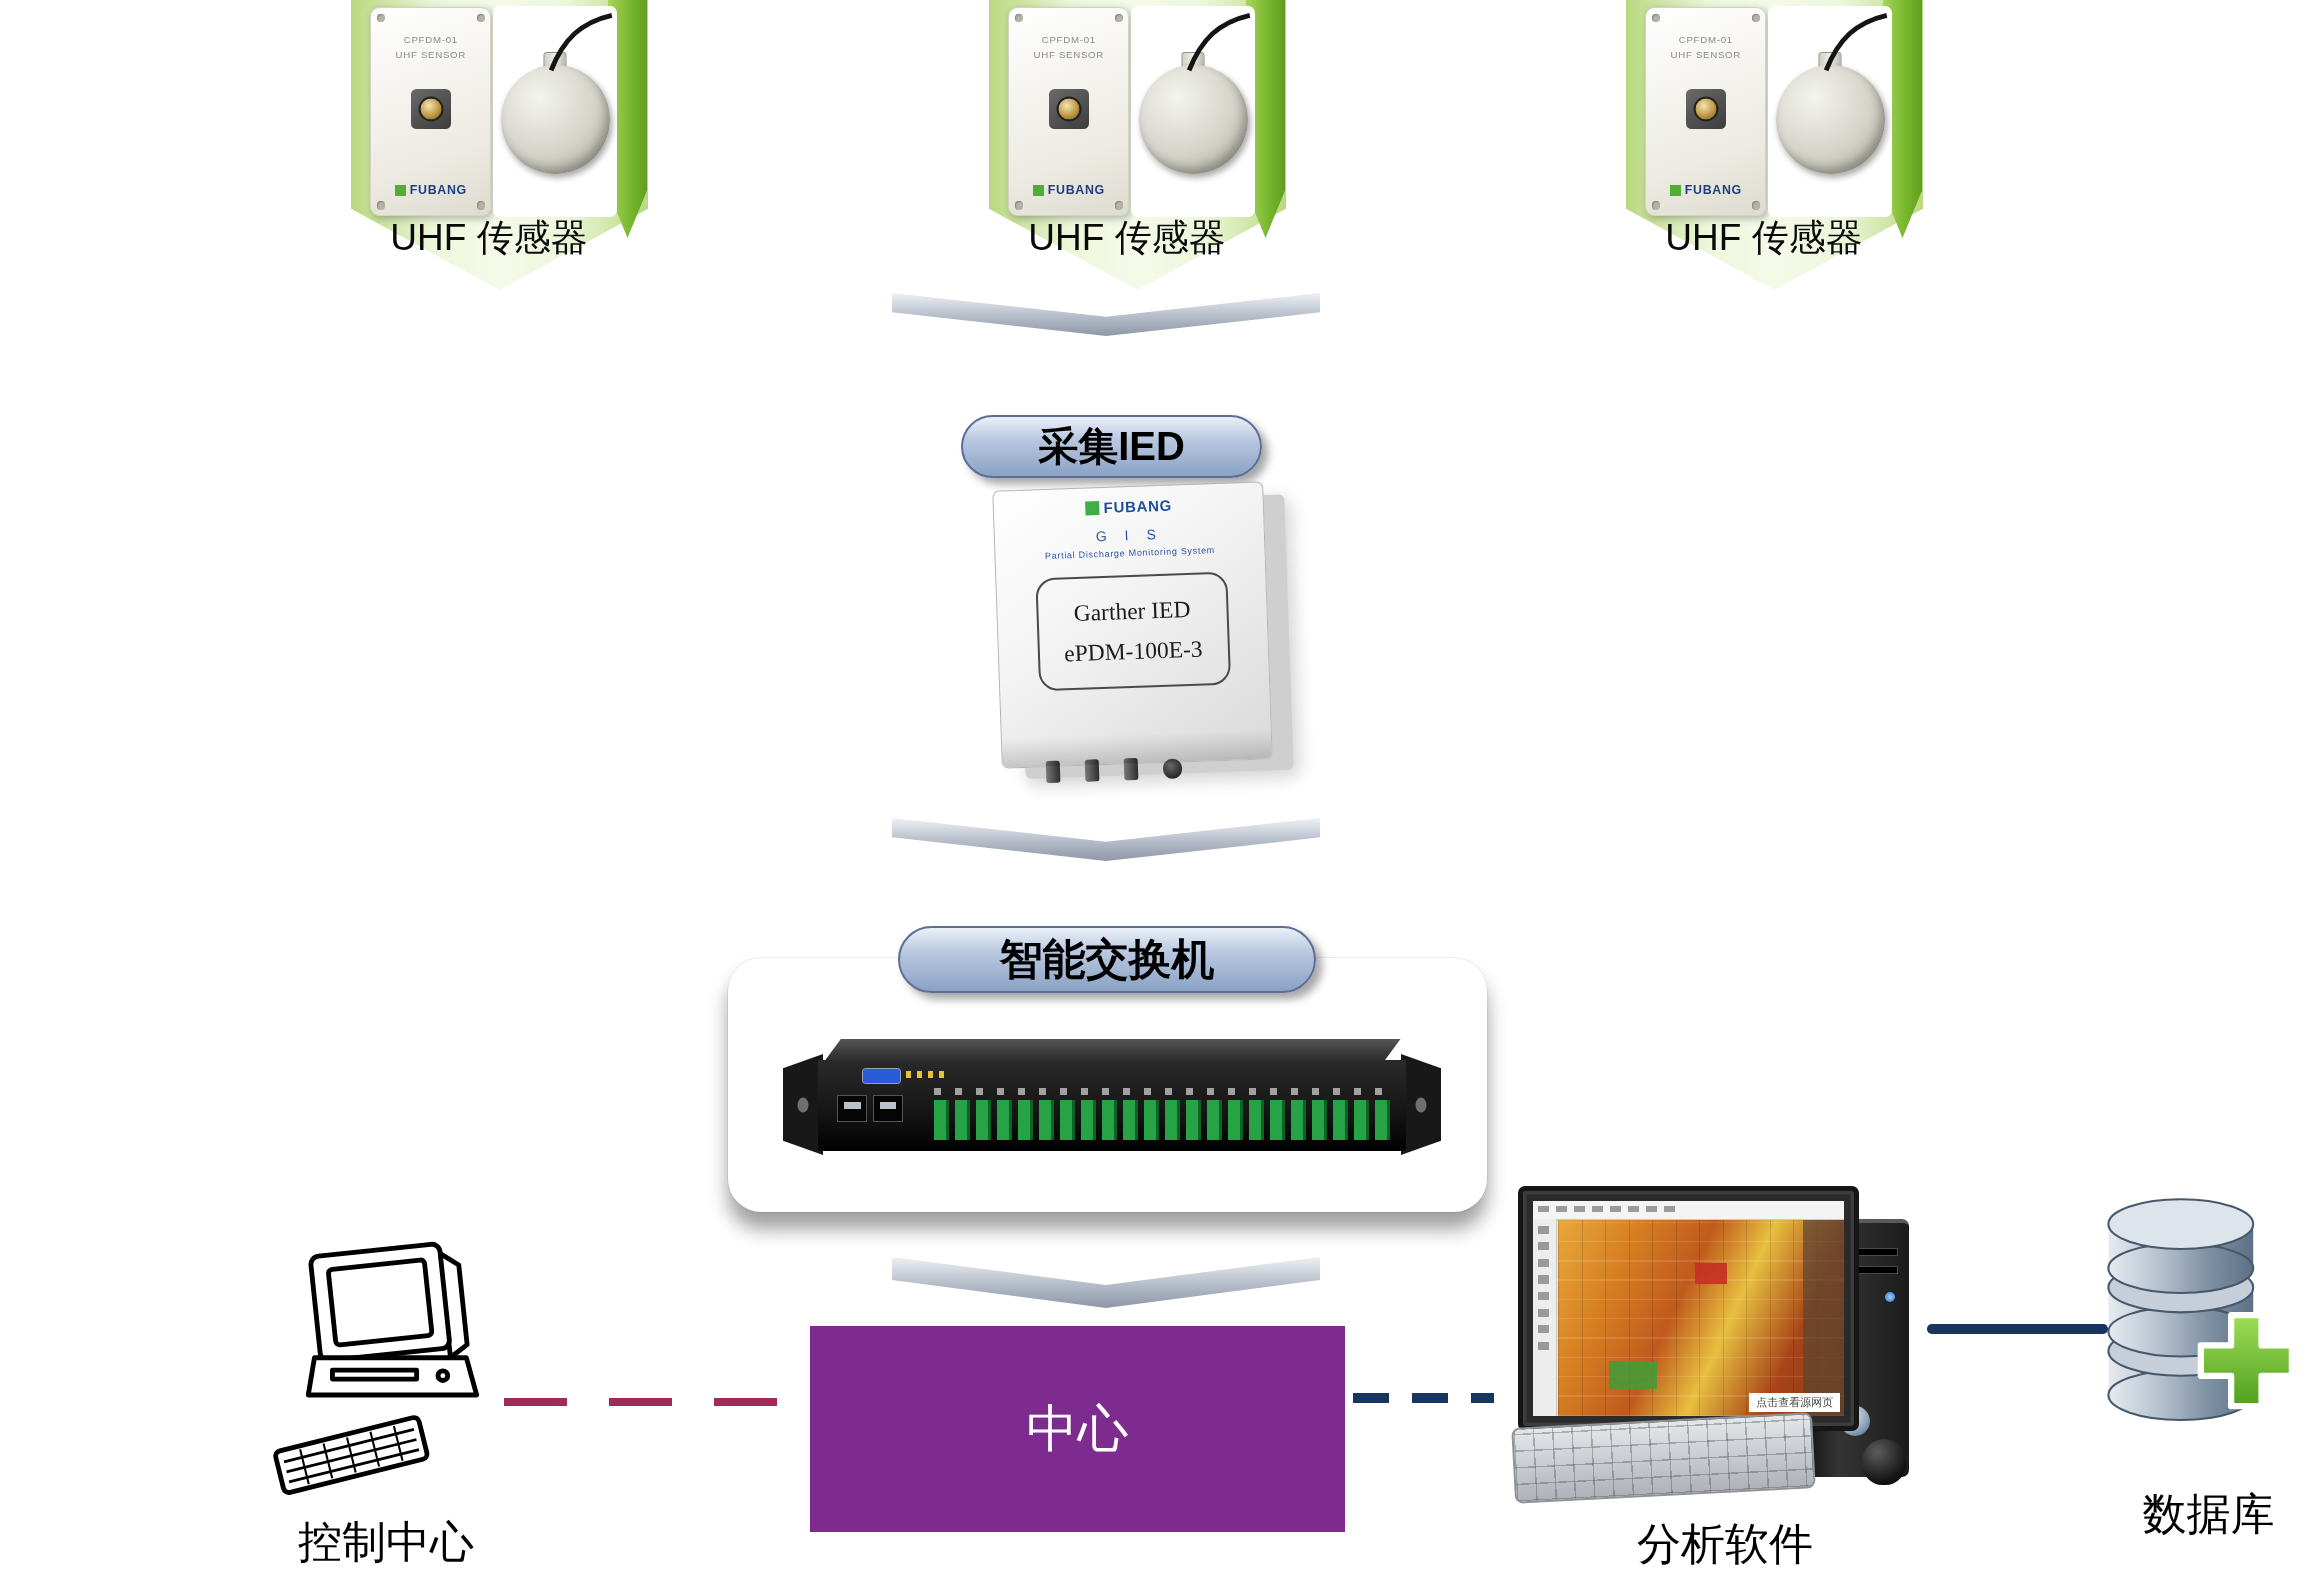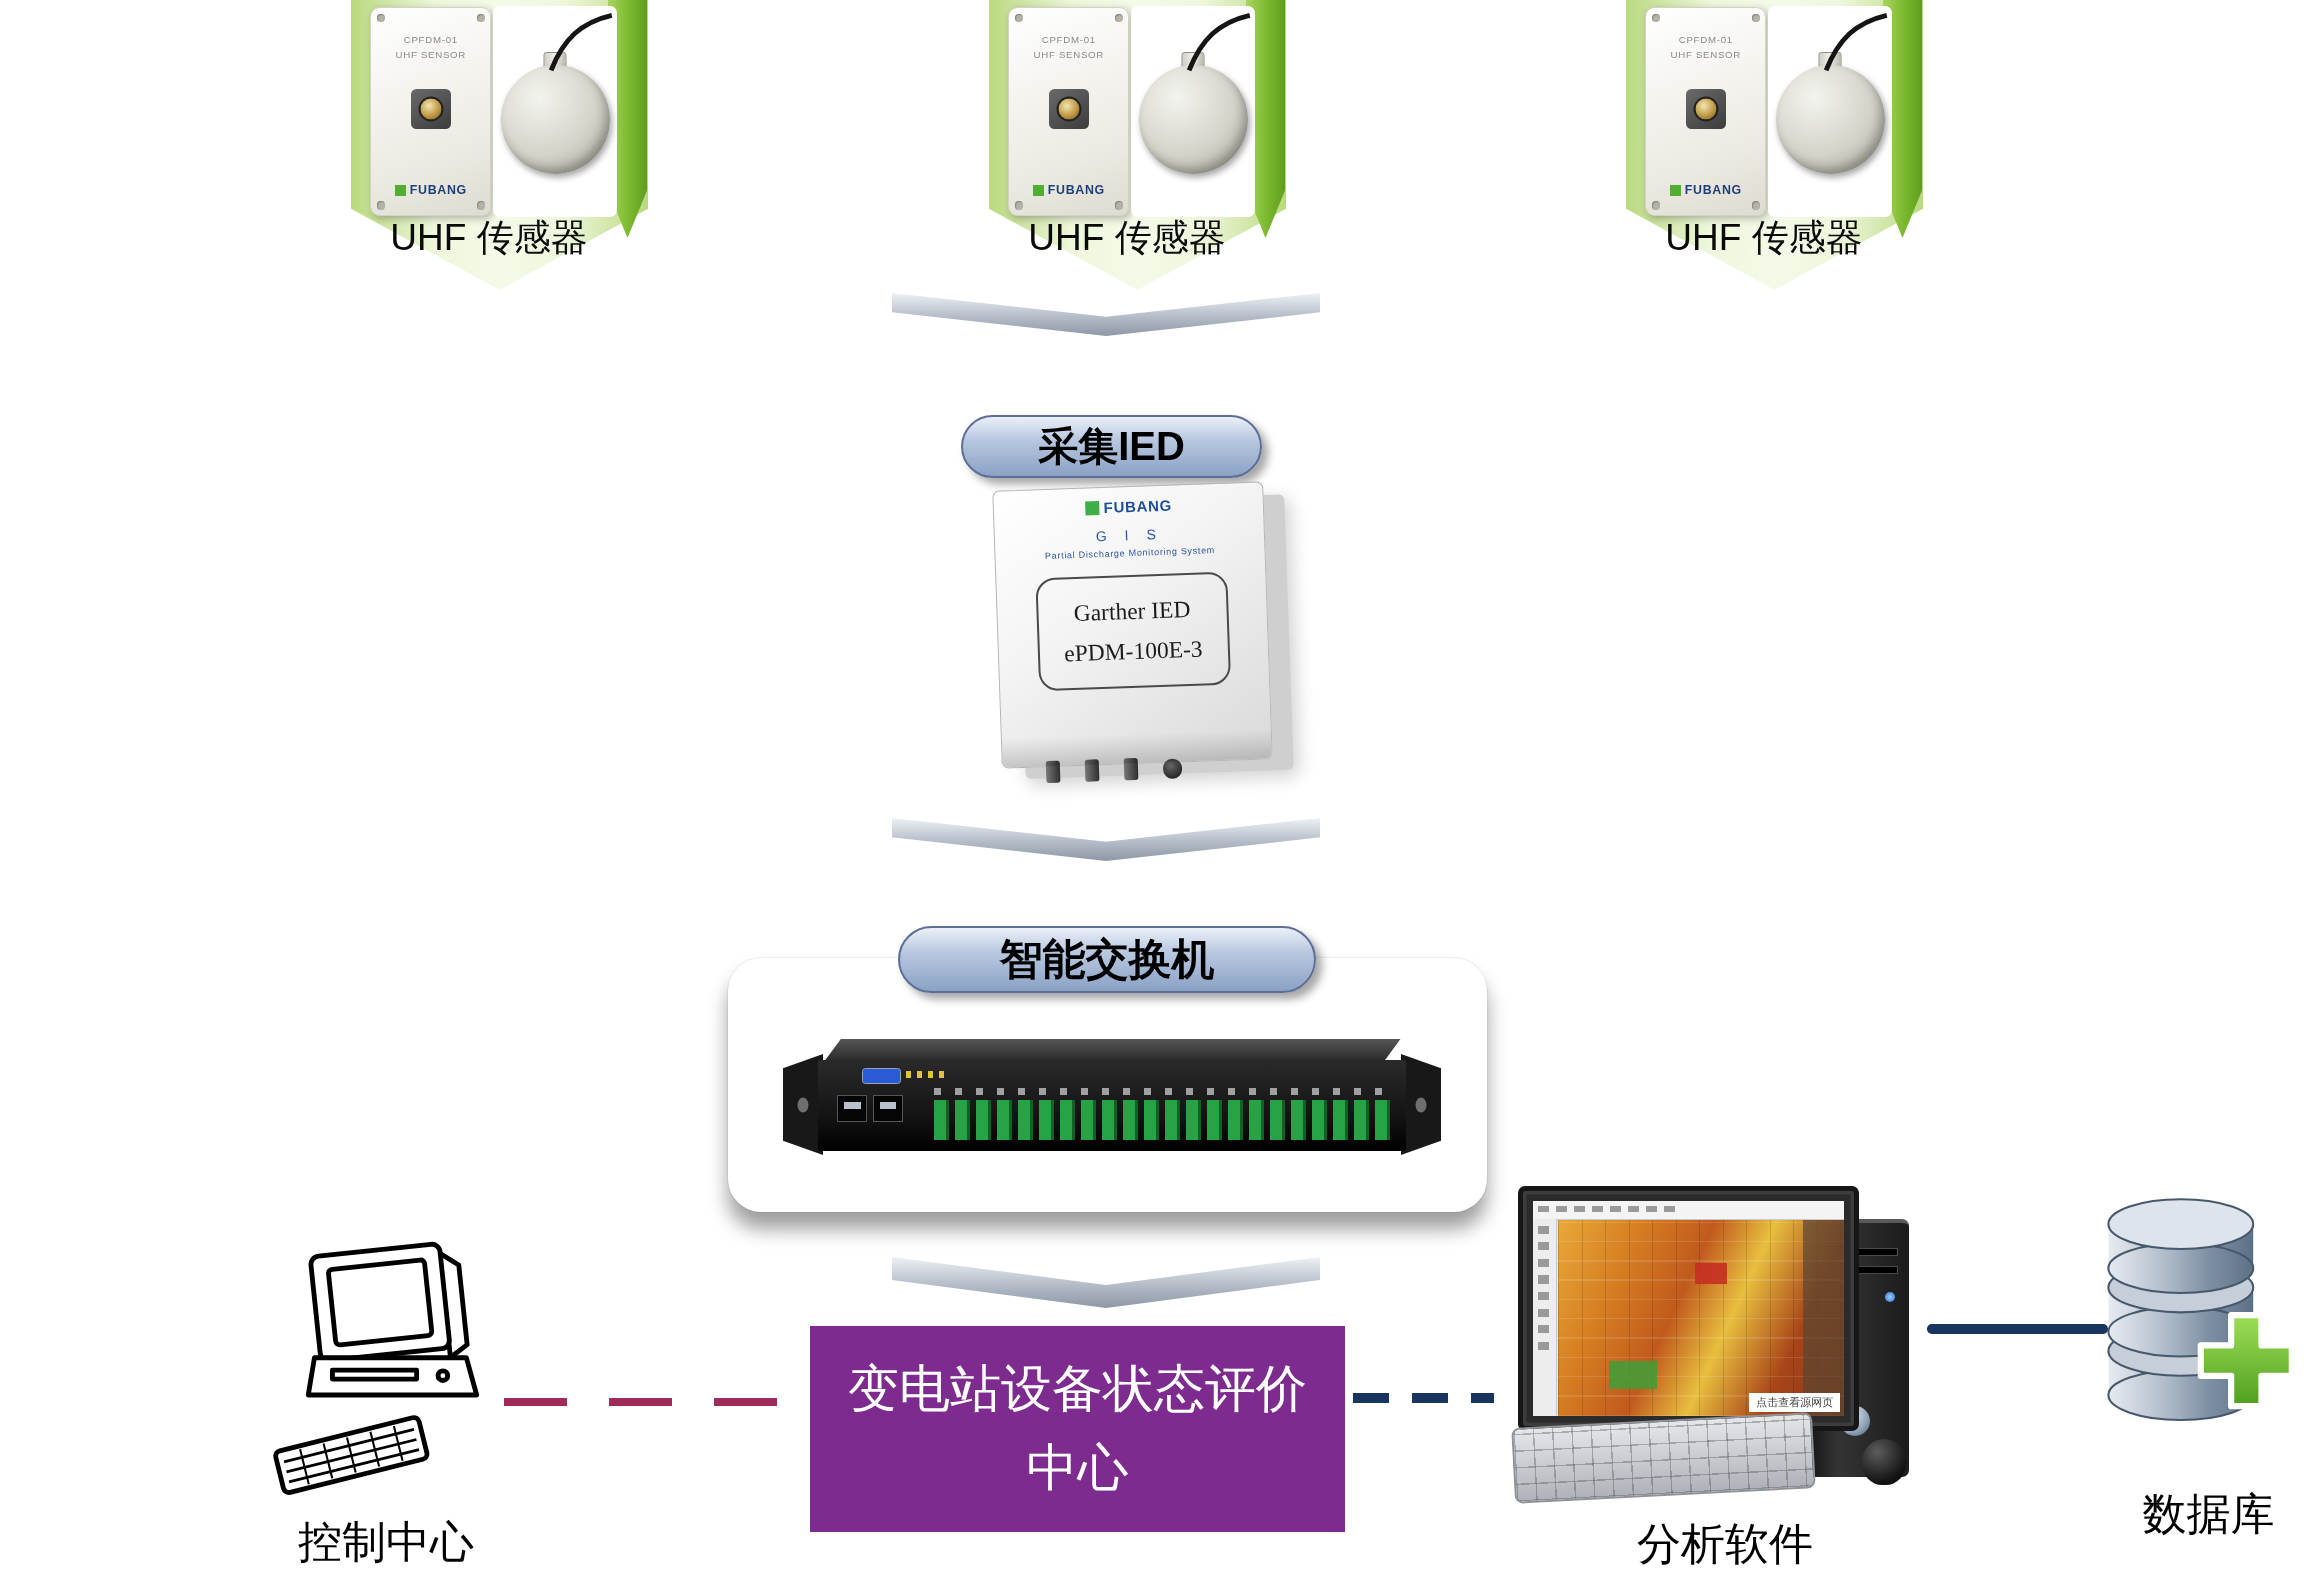--- a/index.html
+++ b/index.html
@@ -293,21 +293,20 @@
       </div>
     <div class="sw-rj45" style="left:55px">
         <i></i>
       </div>
     <div class="sw-numbers"></div>
     <div class="sw-ports"></div>
   </div>
 </div>
 
 <div class="center-box">
-  <div>变电站设备状态评价</div>
   <div>中心</div>
 </div>
 
 <div class="line-crimson"></div>
 <div class="line-bluedash"></div>
 <div class="line-navy"></div>
 
 <svg class="linepc" viewBox="0 0 340 410">
   <g stroke="#000" stroke-width="7" fill="#fff" stroke-linejoin="round">
     <g transform="rotate(-6 165 110)">

